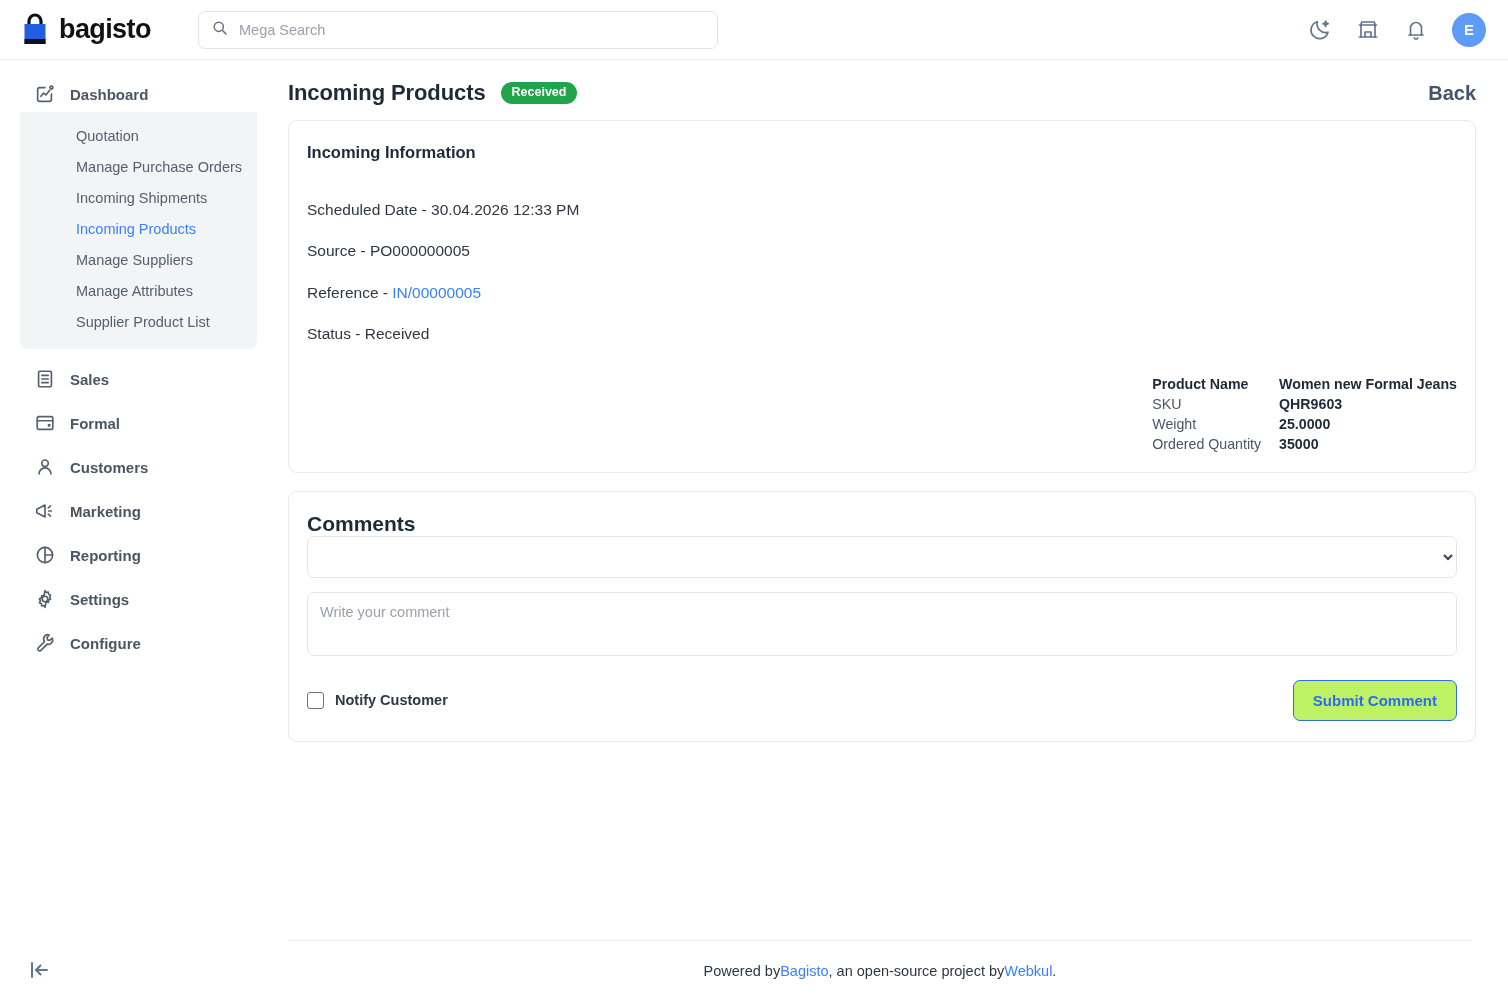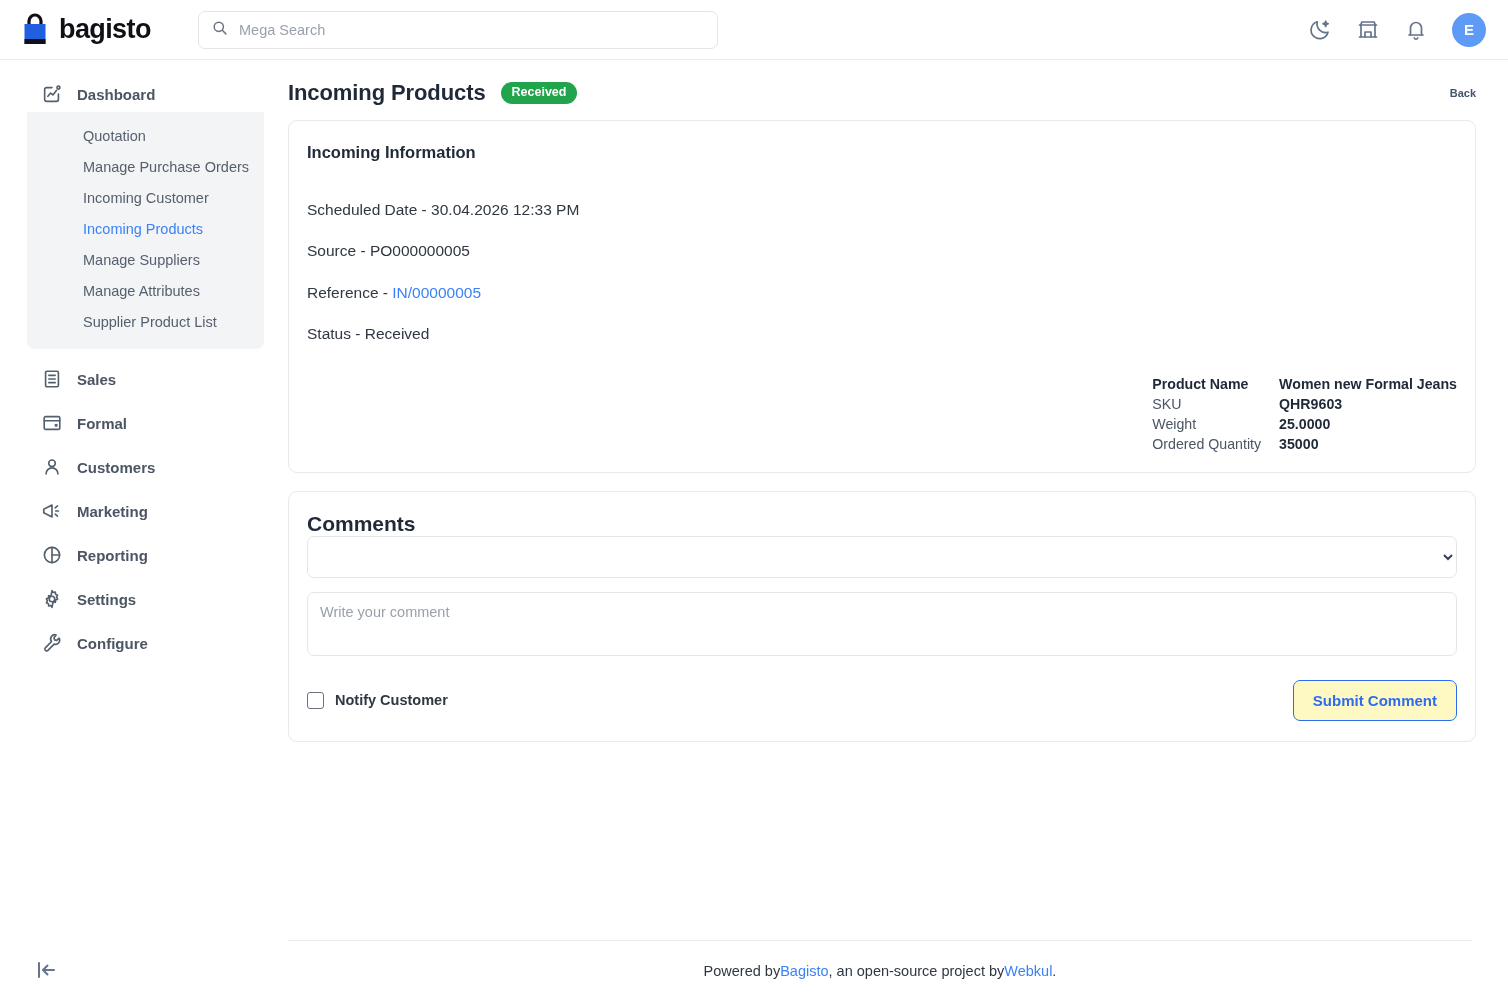--- a/index.html
+++ b/index.html
@@ -51,21 +51,21 @@
   .avatar {
     width: 34px; height: 34px; border-radius: 50%;
     background: #5d9bf7; color: #fff;
     font-size: 15px; font-weight: 700;
     display: flex; align-items: center; justify-content: center;
     cursor: pointer; user-select: none;
   }
 
   
   .sidebar {
-    position: absolute; top: 60px; left: 11px; bottom: 0; width: 270px;
+    position: absolute; top: 60px; left: 4px; bottom: 0; width: 270px;
     background: #ffffff;
     border-right: 1px solid #e9eaec;
     padding: 14px 16px 0 16px;
     overflow: hidden;
   }
   .nav-item {
     display: flex; align-items: center; gap: 14px;
     height: 40px; padding: 0 14px;
     border-radius: 8px;
     font-size: 15px; font-weight: 700; color: #4b5563;
@@ -110,21 +110,21 @@
   }
   .badge {
     margin-left: 15px;
     background: #21a44b; color: #ffffff;
     font-size: 12.5px; font-weight: 700;
     border-radius: 11px; padding: 4px 11px 5px 11px;
     line-height: 1;
   }
   .back-link {
     margin-left: auto;
-    font-size: 11px; font-weight: 700; color: #44546a;
+    font-size: 20px; font-weight: 700; color: #44546a;
     cursor: pointer;
   }
 
   .card {
     margin: 0 32px 0 18px;
     background: #ffffff;
     border: 1px solid #e7e9ec;
     border-radius: 9px;
     padding: 22px 18px 18px 18px;
   }
@@ -175,21 +175,21 @@
   .chk-wrap { display: flex; align-items: center; gap: 11px; cursor: pointer; }
   .chk {
     width: 17px; height: 17px;
     border: 1.6px solid #6b7280; border-radius: 3px;
     background: #fff; display: block;
   }
   .chk-label { font-size: 14.5px; font-weight: 700; color: #2f3742; }
   .submit-btn {
     margin-left: auto;
     border: 1.6px solid #2d6cf0; border-radius: 7px;
-    background: #fef9c3; color: #2d6cf0;
+    background: #bef264; color: #2d6cf0;
     font-family: inherit; font-size: 15px; font-weight: 700;
     padding: 11px 19px;
     cursor: pointer;
   }
 
   .footer {
     position: absolute; left: 18px; right: 36px; bottom: 0;
     border-top: 1px solid #e9eaec;
     height: 60px;
     display: flex; align-items: center; justify-content: center;
@@ -263,21 +263,21 @@
             <circle cx="19" cy="5" r="1.6"></circle>
         </svg>
       </span>
       <span>Dashboard</span>
     </div>
 
 
     <div class="submenu">
       <div class="submenu-item">Quotation</div>
       <div class="submenu-item">Manage Purchase Orders</div>
-      <div class="submenu-item">Incoming Customer</div>
+      <div class="submenu-item">Incoming Shipments</div>
       <div class="submenu-item current">Incoming Products</div>
       <div class="submenu-item">Manage Suppliers</div>
       <div class="submenu-item">Manage Attributes</div>
       <div class="submenu-item">Supplier Product List</div>
     </div>
 
     <div class="nav-item">
       <span class="nicon">
         <svg viewBox="0 0 24 24" width="22" height="22" fill="none" stroke="currentColor" stroke-width="1.8" stroke-linecap="round" stroke-linejoin="round">
           <rect x="5" y="3.5" width="14" height="17" rx="1.4"></rect>

